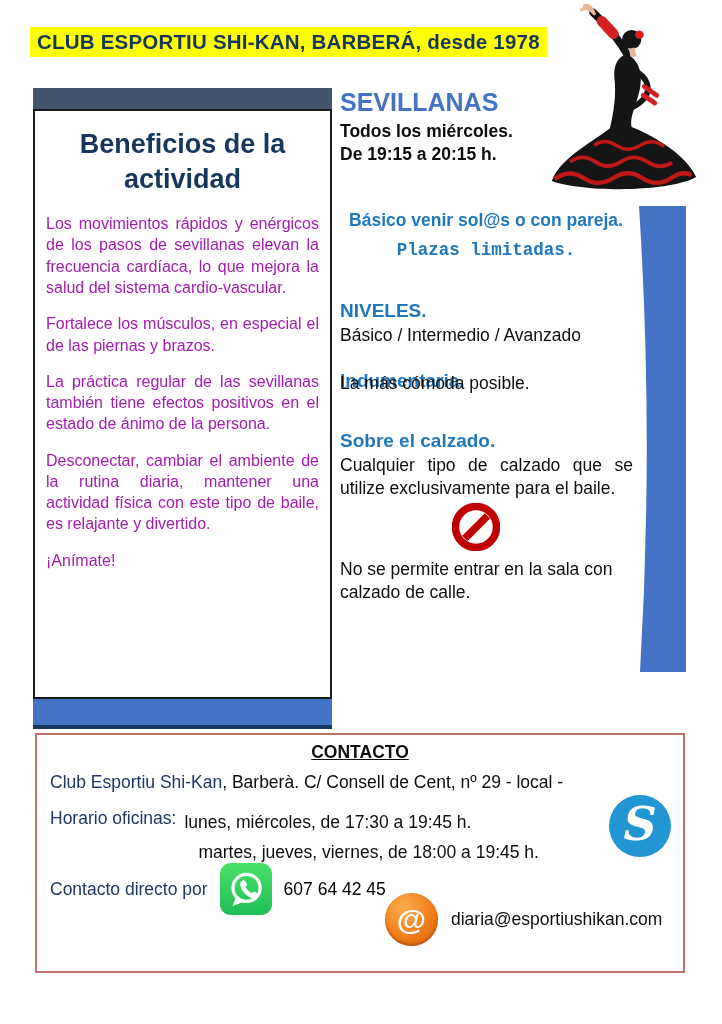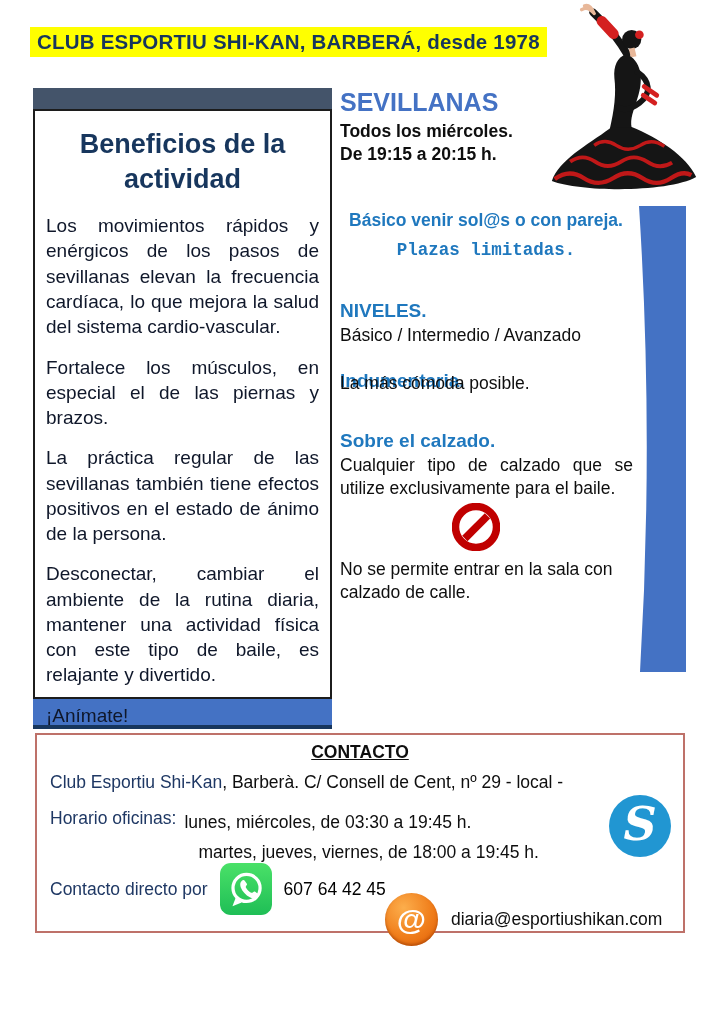--- a/index.html
+++ b/index.html
@@ -11,21 +11,21 @@
   .main-title{left:30px;top:27px;background:#FFFF00;color:#17365D;font-size:20.5px;
               font-weight:bold;padding:3px 7px;letter-spacing:.2px;white-space:nowrap;}
 
   
   .benefits-col{left:33px;top:88px;width:299px;}
   .col-header{height:21px;background:#44546A;}
   .benefits-body{box-sizing:border-box;height:590px;border:2px solid #1c1c1c;background:#fff;
                  padding:6px 11px 0 11px;}
   .benefits-heading{font-size:27px;font-weight:bold;color:#17365D;text-align:center;
                     line-height:1.3;margin:10px 0 16px 0;}
-  .benefits-body p{font-size:19px;color:#0f172a;text-align:justify;line-height:1.33;
+  .benefits-body p{font-size:16px;color:#a21caf;text-align:justify;line-height:1.33;
                    margin:0 0 15px 0;}
   .col-footer{height:26px;background:#4472C4;border-bottom:4px solid #17365D;}
 
   
   .sevillanas-title{left:340px;top:88px;font-size:25px;font-weight:bold;color:#4472C4;}
   .schedule{left:340px;top:120px;font-size:17.5px;font-weight:bold;color:#0e0e0e;line-height:1.32;}
   .notice{left:340px;top:208px;width:292px;text-align:center;font-size:17.5px;font-weight:bold;
           color:#1F78BE;line-height:1.45;}
   .notice-l2{margin-top:5px;font-family:Liberation Mono, monospace;}
   .sec-head{font-size:19px;font-weight:bold;color:#1F78BE;}
@@ -36,21 +36,21 @@
   .dress-v{left:340px;top:372px;}
   .shoes-h{left:340px;top:430px;}
   .shoes-v{left:340px;top:454px;width:293px;text-align:justify;}
   .no-entry{left:452px;top:503px;width:48px;height:48px;}
   .shoes-warn{left:340px;top:558px;width:296px;}
 
   .dancer{left:540px;top:2px;width:168px;height:202px;}
   .ribbon{left:639px;top:206px;width:47px;height:466px;}
 
   
-  .contact-box{left:35px;top:733px;width:650px;height:200px;box-sizing:border-box;
+  .contact-box{left:35px;top:733px;width:650px;height:240px;box-sizing:border-box;
                border:2px solid #BE7169;background:#fff;}
   .contact-heading{position:absolute;left:0;top:7px;width:100%;text-align:center;
                    font-size:17.5px;font-weight:bold;text-decoration:underline;color:#0e0e0e;}
   .contact-address{position:absolute;left:13px;top:37px;font-size:17.5px;color:#0e0e0e;}
   .navy{color:#1F3864;}
   .contact-hours{position:absolute;left:13px;top:73px;display:flex;gap:8px;font-size:17.5px;color:#0e0e0e;}
   .hours-label{color:#1F3864;white-space:nowrap;}
   .hours-lines div{line-height:1.7;}
   .hours-line2{padding-left:14px;}
   .contact-direct{position:absolute;left:13px;top:128px;display:flex;align-items:center;gap:12px;
@@ -138,21 +138,21 @@
   <div class="abs contact-box">
     <div class="contact-heading">CONTACTO</div>
 
     <div class="contact-address">
       <span class="navy">Club Esportiu Shi-Kan</span><span>, Barberà. C/ Consell de Cent, nº 29 - local -</span>
     </div>
 
     <div class="contact-hours">
       <span class="hours-label">Horario oficinas:</span>
       <div class="hours-lines">
-        <div>lunes, miércoles, de 03:30 a 19:45 h.</div>
+        <div>lunes, miércoles, de 17:30 a 19:45 h.</div>
         <div class="hours-line2">martes, jueves, viernes, de 18:00 a 19:45 h.</div>
       </div>
     </div>
 
     <div class="contact-direct">
       <span class="navy">Contacto directo por</span>
       <svg class="wa-icon" viewBox="0 0 48 48">
         <defs>
           <linearGradient id="wg" x1="0" y1="0" x2="0" y2="1">
             <stop offset="0" stop-color="#4AE168"></stop>

